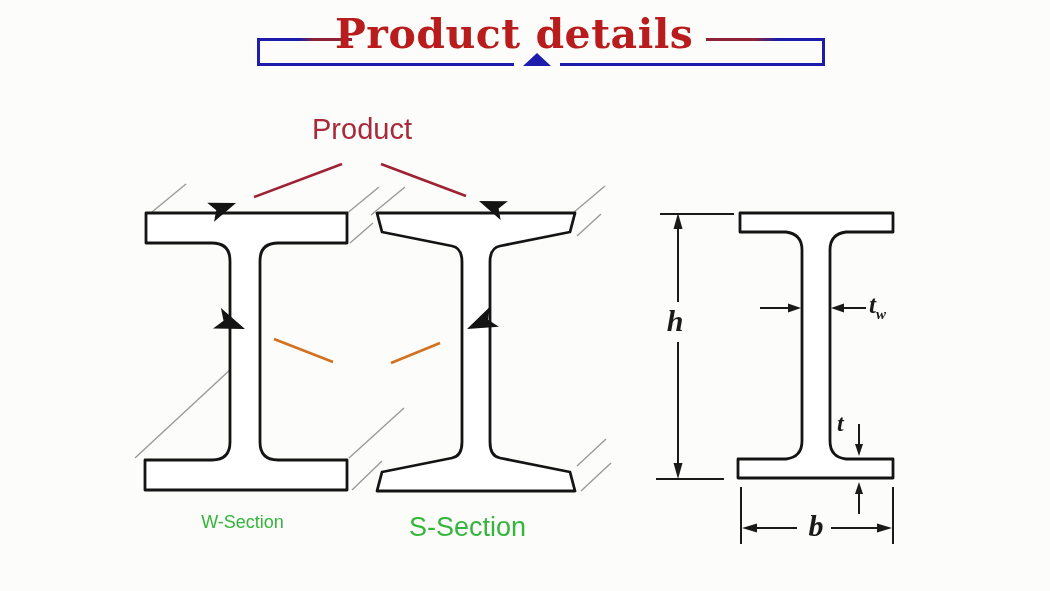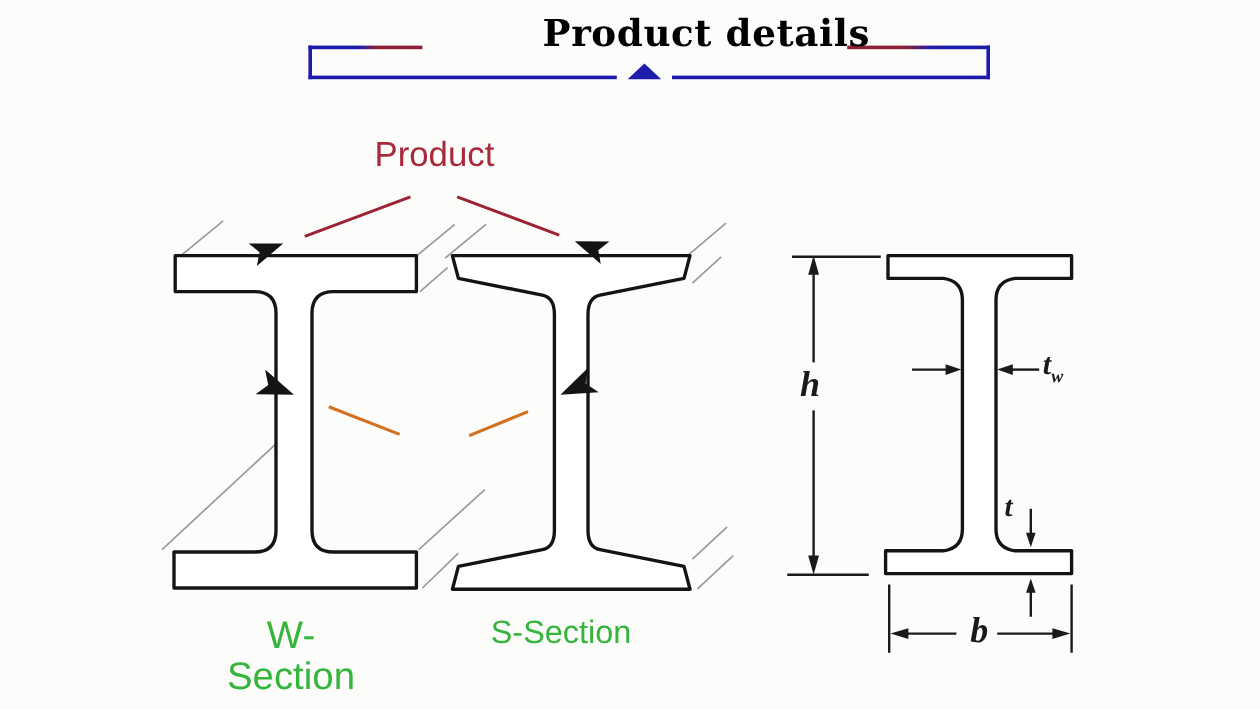--- a/index.html
+++ b/index.html
@@ -17,29 +17,29 @@
   #hdr-top-right{left:706px;top:38px;width:119px;height:3px;
     background:linear-gradient(to right,#8d2236 0 40%,#1e1caa 60% 100%);}
   #hdr-left-v{left:257px;top:38px;width:3px;height:28px;}
   #hdr-right-v{left:822px;top:38px;width:3px;height:28px;}
   #hdr-bottom{left:257px;top:63px;width:568px;height:3px;}
   #hdr-gap{position:absolute;left:514px;top:62px;width:46px;height:5px;background:#fcfcfa;}
   #hdr-triangle{position:absolute;left:523px;top:53px;width:0;height:0;
     border-left:14px solid transparent;border-right:14px solid transparent;
     border-bottom:13px solid #1e1caa;}
   #page-title{
-    position:absolute;left:335px;top:10px;width:390px;text-align:right;
-    font-family:"DejaVu Serif", serif;font-weight:bold;font-size:31px;
-    letter-spacing:0.5px;color:#000000;
+    position:absolute;left:335px;top:10px;width:390px;text-align:left;
+    font-family:"DejaVu Serif", serif;font-weight:bold;font-size:41px;
+    letter-spacing:0.5px;color:#b91c1c;
   }
   
   .dlabel{position:absolute;text-align:center;line-height:1.05;}
   #flange-label{left:308px;top:114px;width:108px;font-size:29px;color:#a8293a;}
   #web-label{left:306px;top:367px;width:88px;font-size:28px;color:#a8293a;}
-  #w-section-label{left:170px;top:513px;width:145px;font-size:32px;color:#35b53c;}
+  #w-section-label{left:170px;top:513px;width:145px;font-size:18px;color:#35b53c;}
   #s-section-label{left:395px;top:513px;width:145px;font-size:27px;color:#35b53c;}
   .dim{position:absolute;font-family:"Liberation Serif", serif;font-style:italic;
        font-weight:600;color:#1a1a1a;text-align:center;}
   #h-label{left:655px;top:304px;width:40px;font-size:30px;}
   #tw-label{left:869px;top:291px;font-size:25px;}
   #tw-label sub{font-size:15px;font-weight:600;}
   #t-label{left:837px;top:410px;font-size:24px;}
   #b-label{left:796px;top:509px;width:40px;font-size:30px;}
   svg{position:absolute;left:0;top:0;}
 </style>

